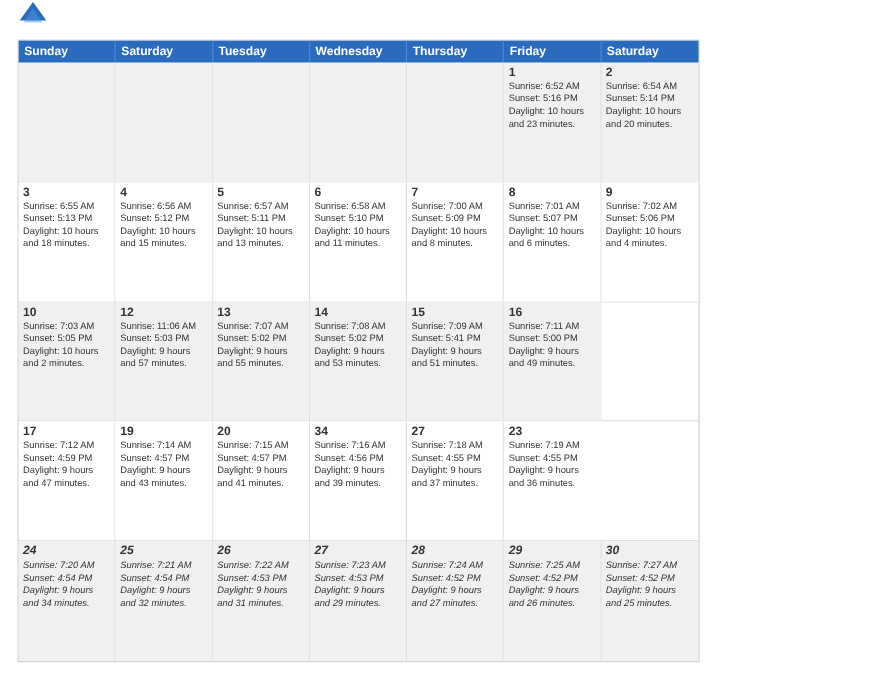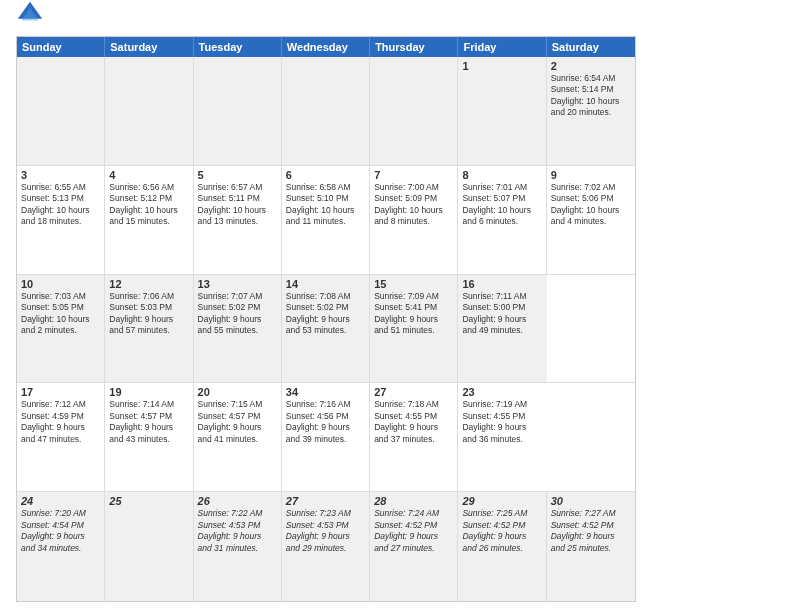--- a/index.html
+++ b/index.html
@@ -148,20 +148,24 @@
       </div>
     <div class="cal-body">
     <div class="cal-row">
           <div class="cal-cell empty shaded"></div>
           <div class="cal-cell empty shaded"></div>
           <div class="cal-cell empty shaded"></div>
           <div class="cal-cell empty shaded"></div>
           <div class="cal-cell empty shaded"></div>
           <div class="cal-cell shaded">
             <span class="day-num">1</span>
+            <div class="cell-detail">Sunrise: 6:52 AM
+Sunset: 5:16 PM
+Daylight: 10 hours
+and 23 minutes.</div>
           </div>
           <div class="cal-cell shaded">
             <span class="day-num">2</span>
             <div class="cell-detail">Sunrise: 6:54 AM
 Sunset: 5:14 PM
 Daylight: 10 hours
 and 20 minutes.</div>
           </div>
         </div>
         <div class="cal-row">
@@ -218,21 +222,21 @@
         <div class="cal-row">
           <div class="cal-cell shaded">
             <span class="day-num">10</span>
             <div class="cell-detail">Sunrise: 7:03 AM
 Sunset: 5:05 PM
 Daylight: 10 hours
 and 2 minutes.</div>
           </div>
           <div class="cal-cell shaded">
             <span class="day-num">12</span>
-            <div class="cell-detail">Sunrise: 7:06 AM
+            <div class="cell-detail">Sunrise: 11:06 AM
 Sunset: 5:03 PM
 Daylight: 9 hours
 and 57 minutes.</div>
           </div>
           <div class="cal-cell shaded">
             <span class="day-num">13</span>
             <div class="cell-detail">Sunrise: 7:07 AM
 Sunset: 5:02 PM
 Daylight: 9 hours
 and 55 minutes.</div>
@@ -306,20 +310,24 @@
         <div class="cal-row">
           <div class="cal-cell shaded">
             <span class="day-num">24</span>
             <div class="cell-detail">Sunrise: 7:20 AM
 Sunset: 4:54 PM
 Daylight: 9 hours
 and 34 minutes.</div>
           </div>
           <div class="cal-cell shaded">
             <span class="day-num">25</span>
+            <div class="cell-detail">Sunrise: 7:21 AM
+Sunset: 4:54 PM
+Daylight: 9 hours
+and 32 minutes.</div>
           </div>
           <div class="cal-cell shaded">
             <span class="day-num">26</span>
             <div class="cell-detail">Sunrise: 7:22 AM
 Sunset: 4:53 PM
 Daylight: 9 hours
 and 31 minutes.</div>
           </div>
           <div class="cal-cell shaded">
             <span class="day-num">27</span>

